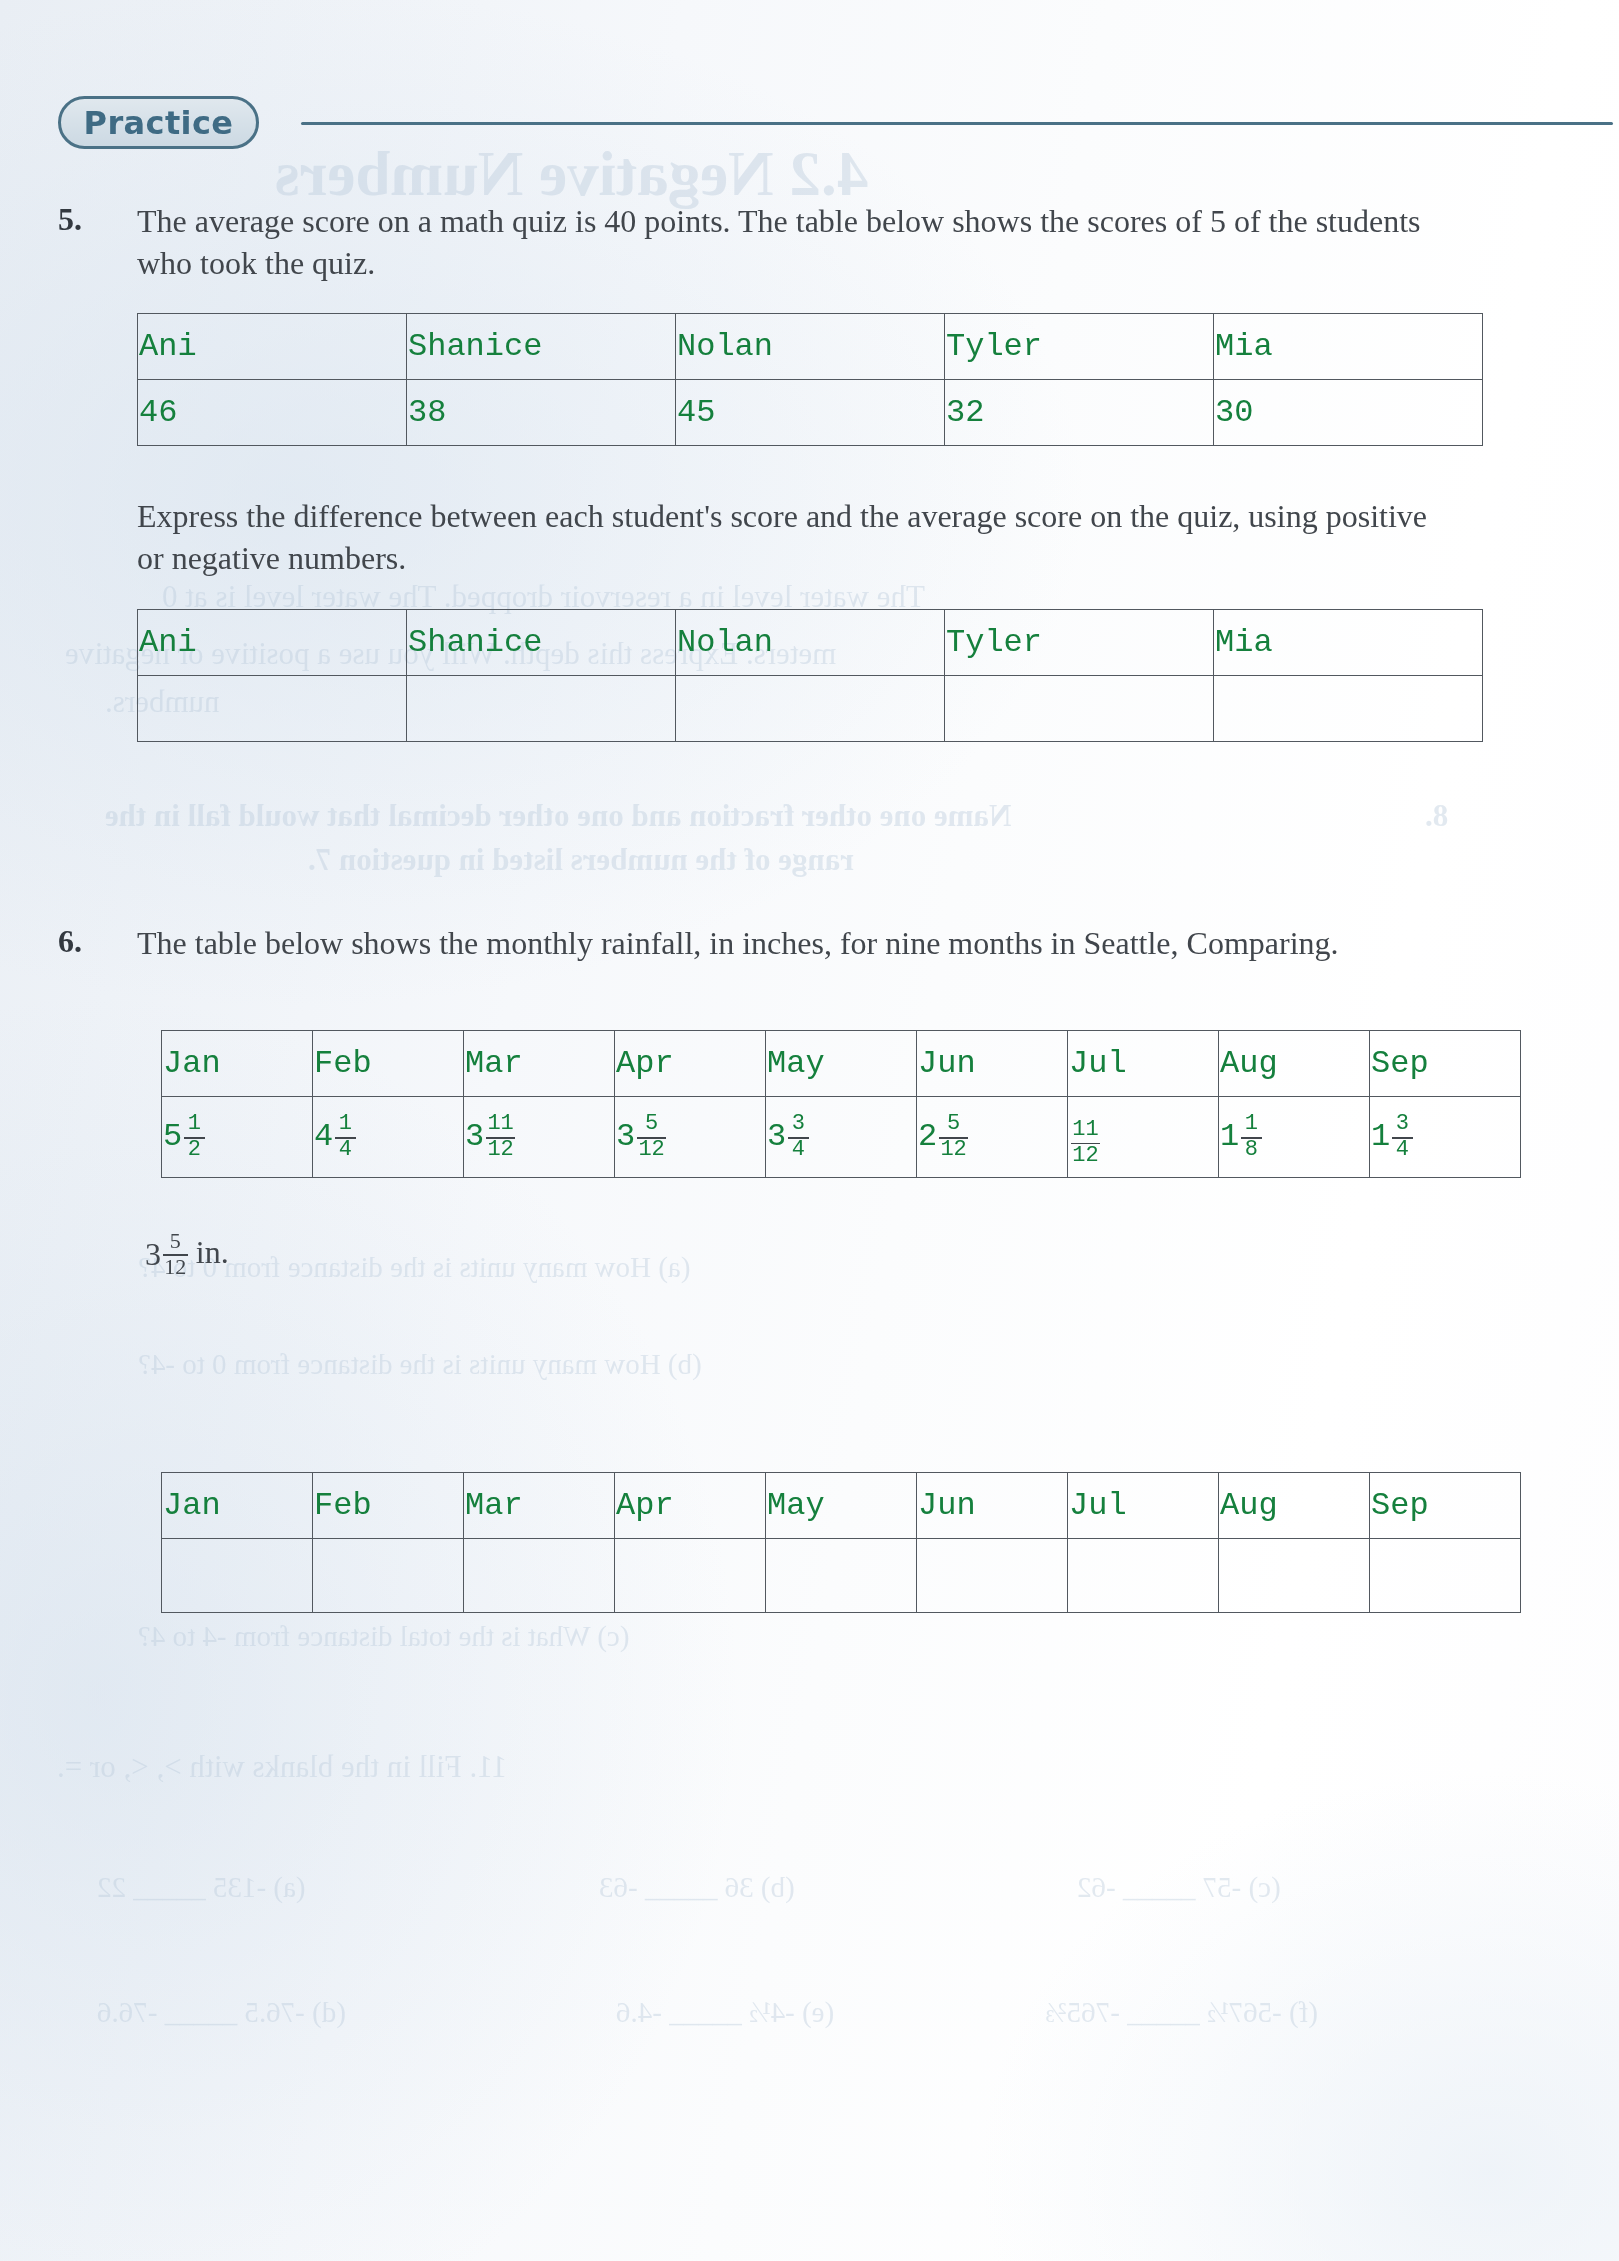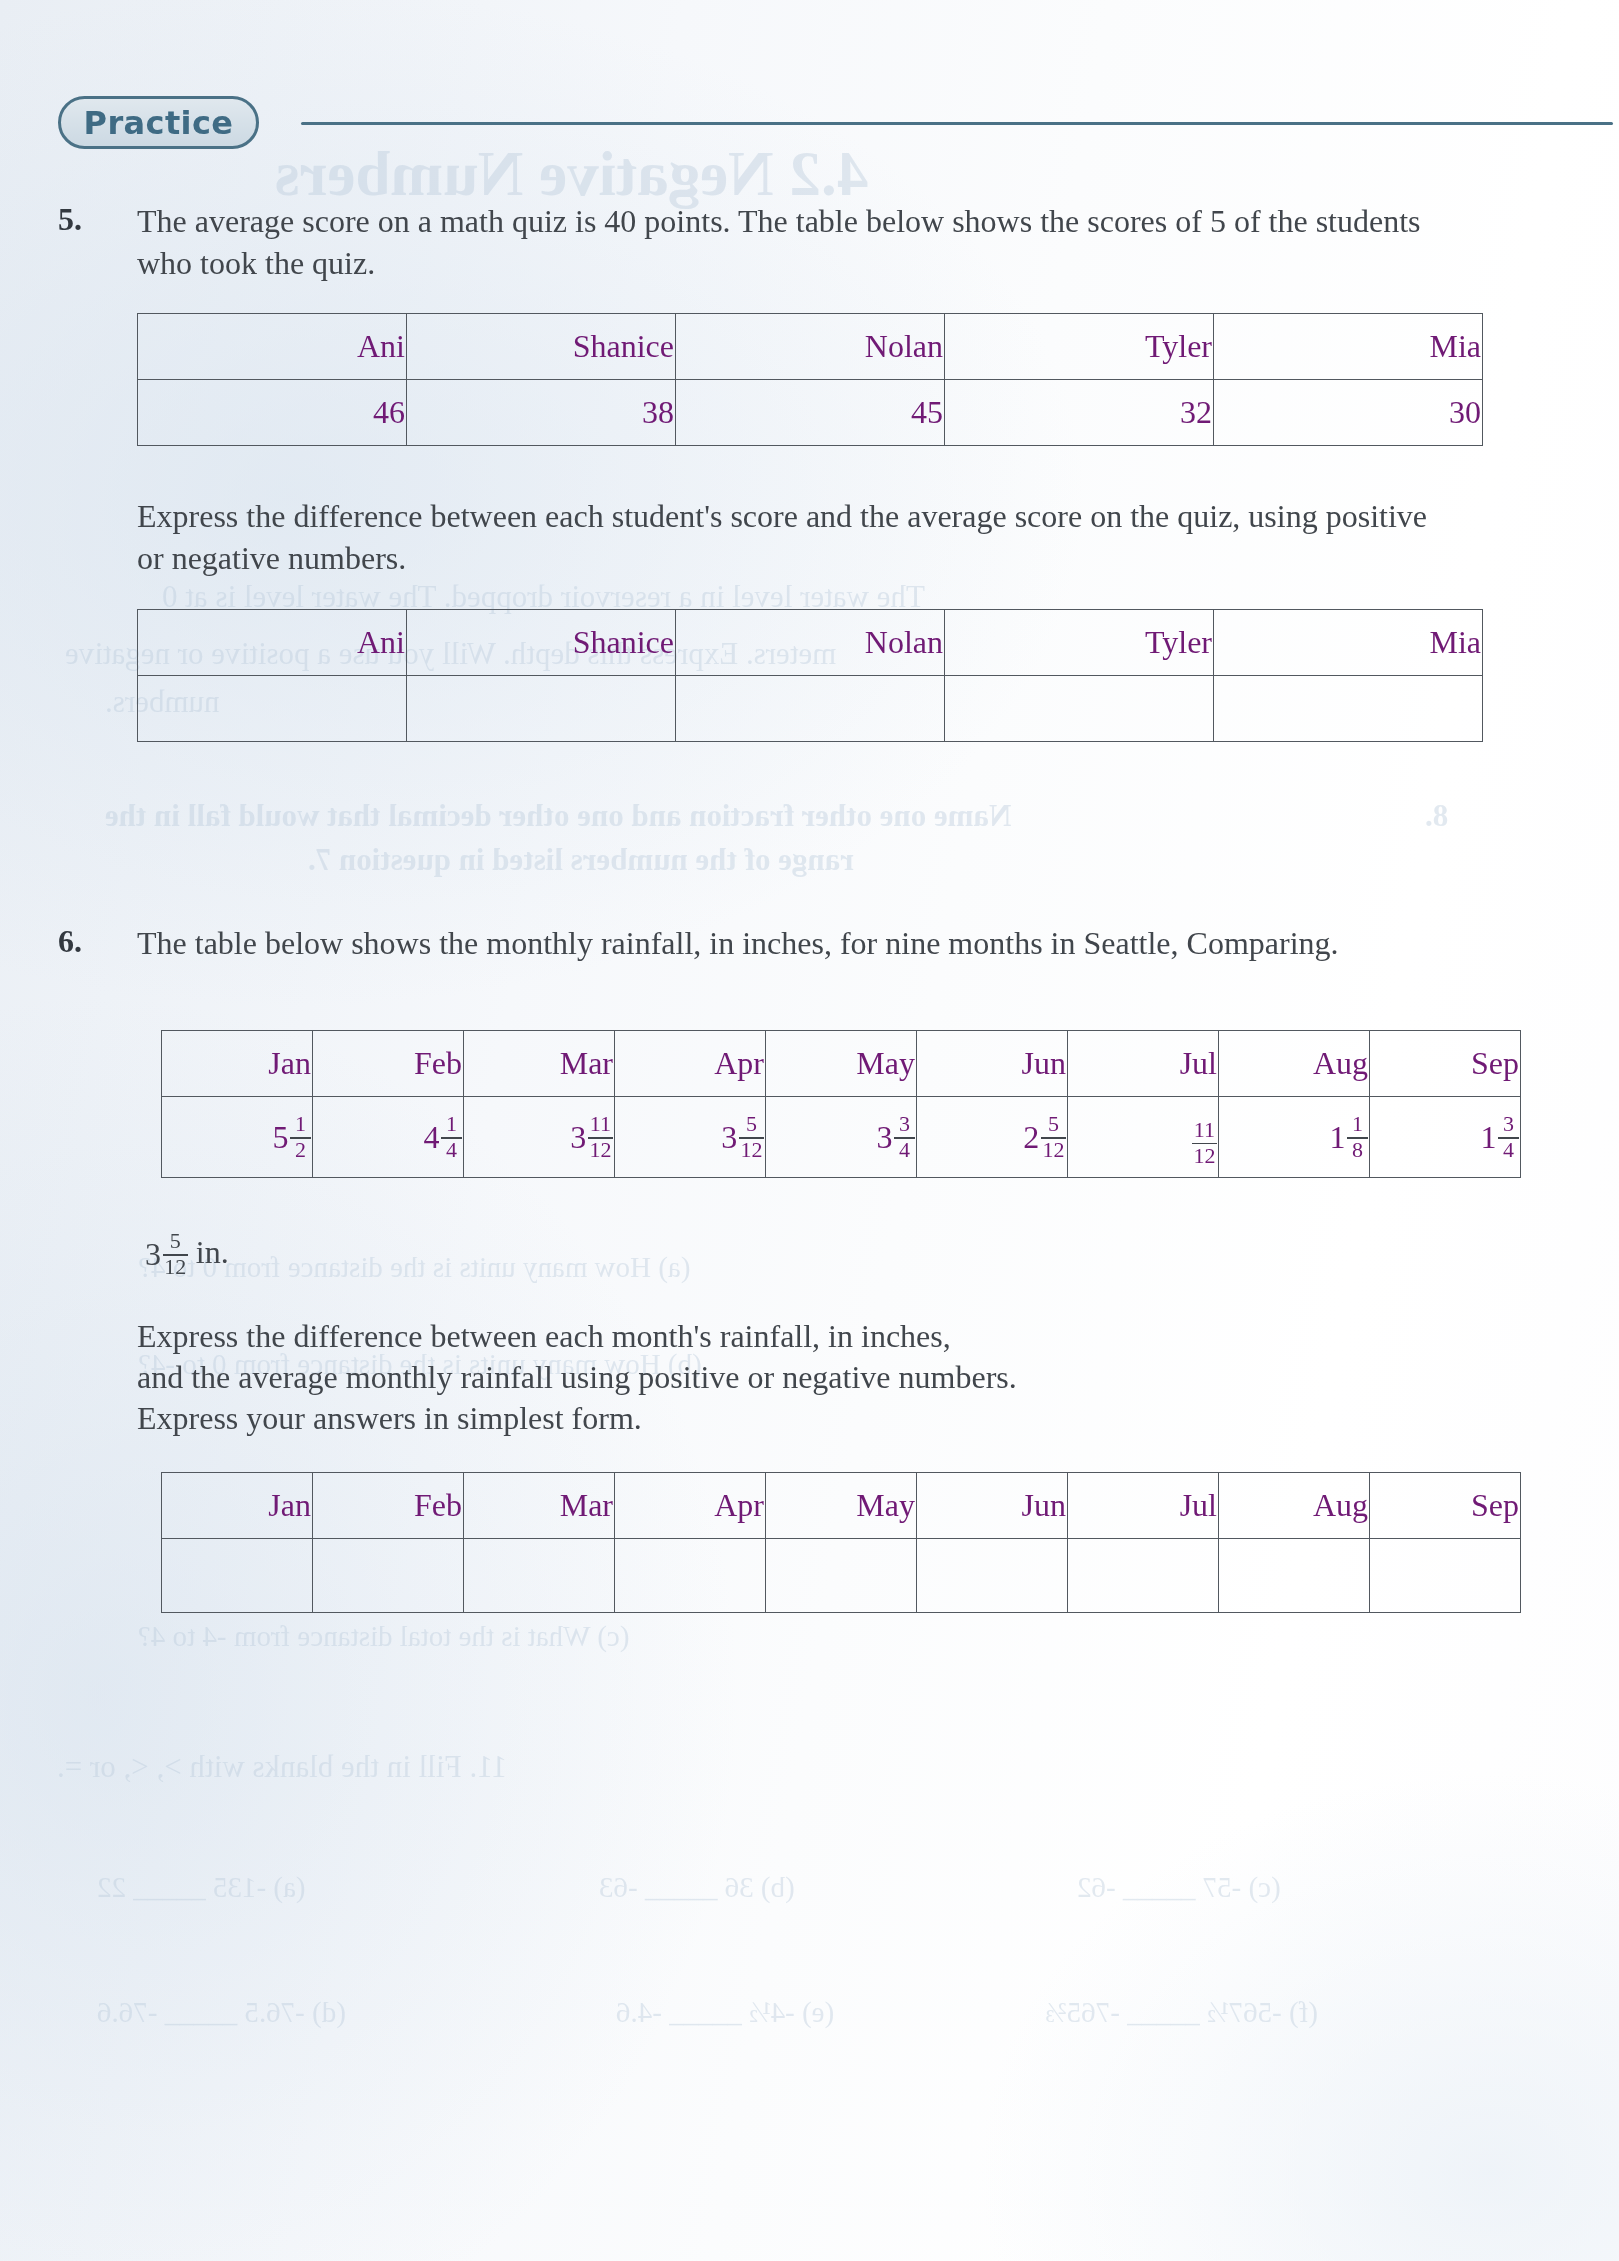--- a/index.html
+++ b/index.html
@@ -126,25 +126,26 @@
   .para.tight { line-height: 1.28; }
 
   
   table.grid {
     border-collapse: collapse;
     table-layout: fixed;
     background: transparent;
   }
   table.grid td {
     border: 1.6px solid #52585f;
-    text-align: right;
+    text-align: left;
     vertical-align: middle;
     font-size: 32px;
-    color: #701a75;
+    color: #15803d;
     background: transparent;
+    font-family: Liberation Mono, monospace;
   }
   table.grid td.hdr { height: 63px; }
   table.grid td.val { height: 63px; }
   table.grid td.blank { height: 63px; }
 
   
   .t-scores { width: 1332px; margin-left: 0; }
   .t-scores td { width: 266px; }
 
   
@@ -447,27 +448,20 @@
                 <span class="num">5</span>
                 <span class="bar"></span>
                 <span class="den">12</span>
               </span>
             </span>
           </span><span>&nbsp;</span><span>in.</span>
       </div>
     </div>
   </div>
 
-  <div class="question" style="top:1316px;">
-    <div class="q-body">
-      <div class="para tight">Express the difference between each month's rainfall, in inches,</div>
-      <div class="para tight">and the average monthly rainfall using positive or negative numbers.</div>
-      <div class="para tight">Express your answers in simplest form.</div>
-    </div>
-  </div>
 
   <div class="question" style="top:1472px;">
     <div class="q-body">
       <table class="grid t-months">
         <tbody>
           <tr>
             <td class="hdr">Jan</td>
             <td class="hdr">Feb</td>
             <td class="hdr">Mar</td>
             <td class="hdr">Apr</td>

